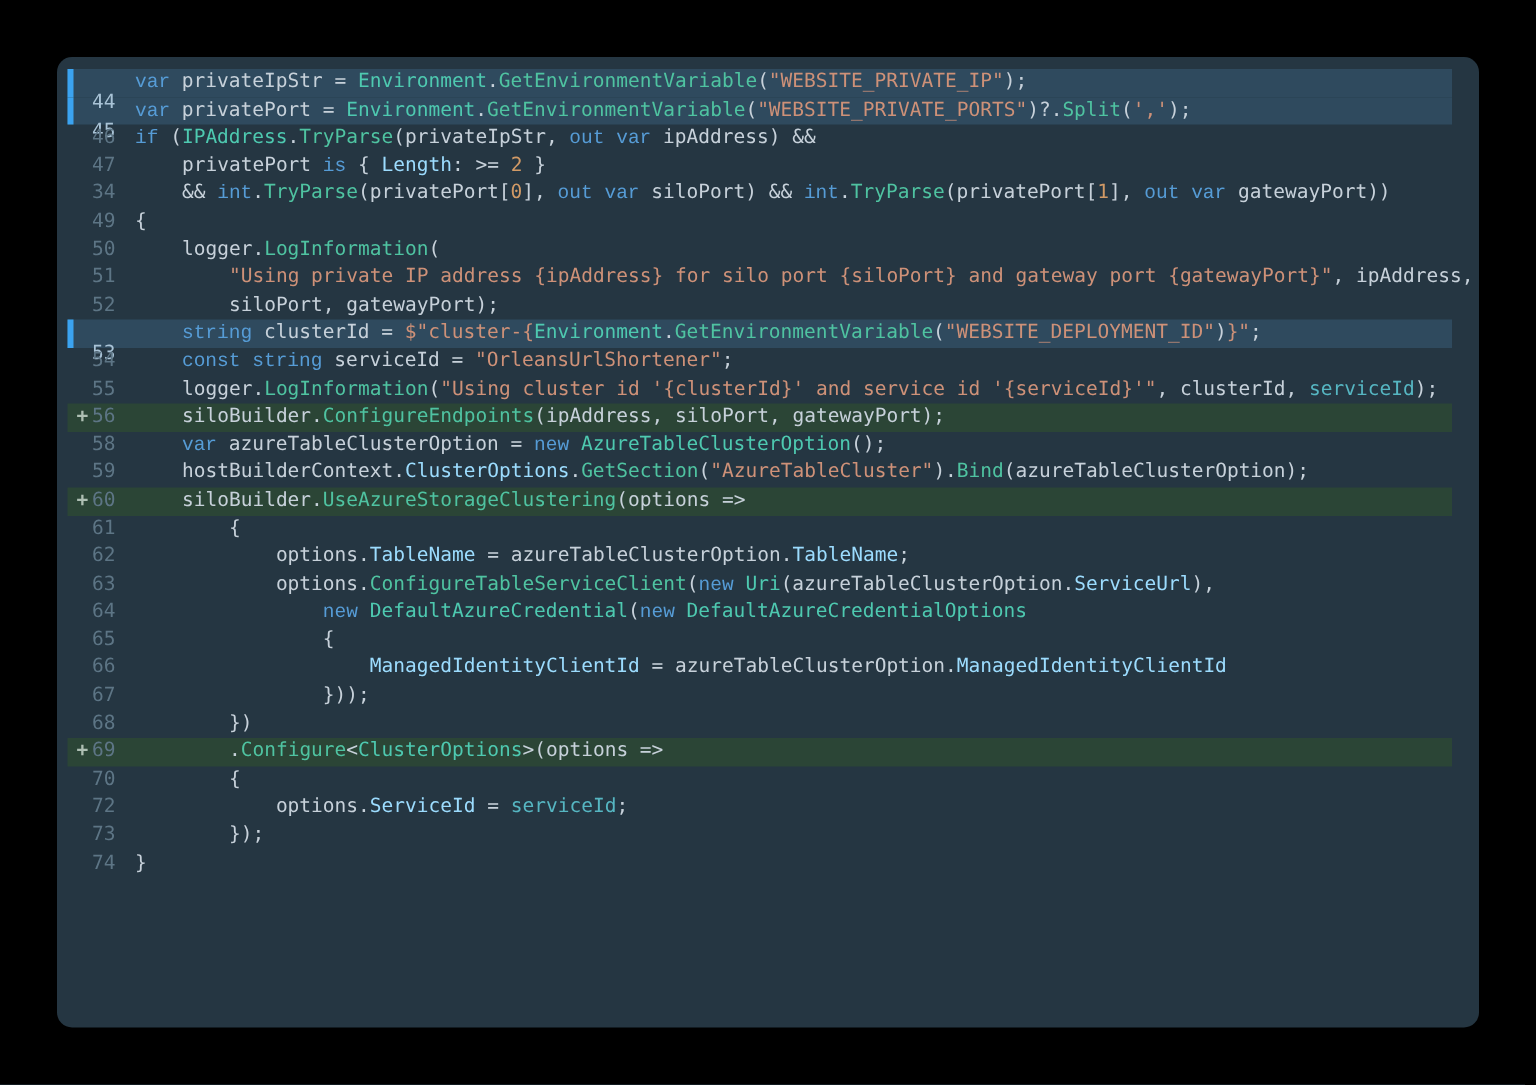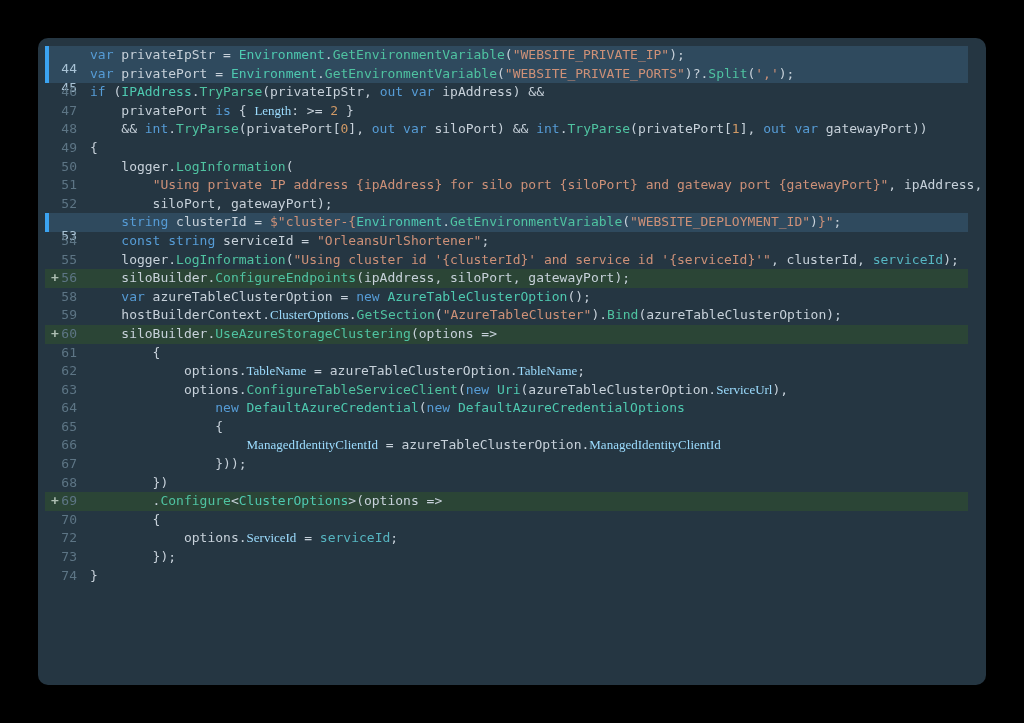--- a/index.html
+++ b/index.html
@@ -34,24 +34,24 @@
   .mk  { width:12px; flex:none; text-align:center; color:var(--add-marker,#aebfb3); font-weight:bold; }
   .ln  { width:16px; flex:none; text-align:right; color:var(--gutter,#5d7585); }
   .gap { width:13px; flex:none; }
   .tx  { flex:1; white-space:pre; color:var(--code-plain,#c7d1da); }
 
   .hl-sel { background:var(--sel-bg,#2f4a5e); }
   .hl-sel .bar { background:var(--accent,#3ba3f0); }
   .hl-sel .ln { color:var(--gutter-active,#a9c3d6);margin-top:28px; }
   .hl-add { background:var(--add-bg,#2b4536); }
 
-  .tk-kw  { color:var(--tok-kw,#569cd6); }
+  .tk-kw  { color:var(--tok-kw,#569cd6);font-family:Liberation Mono, monospace; }
   .tk-ty  { color:var(--tok-ty,#4ec9b0); }
   .tk-fn  { color:var(--tok-fn,#4fc3a1);margin-top:14px; }
-  .tk-pr  { color:var(--tok-pr,#9cdcfe);font-family:Liberation Serif, serif; }
+  .tk-pr  { color:var(--tok-pr,#9cdcfe); }
   .tk-cn  { color:var(--tok-cn,#56b6c2); }
   .tk-str { color:var(--tok-str,#ce9178); }
   .tk-num { color:var(--tok-num,#d19a66); }
   .tk-pl  { color:var(--code-plain,#c7d1da); }
 </style>
 </head>
 <body>
 
 <div class="window">
   <div class="code">
@@ -79,21 +79,21 @@
       <div class="row">
         <span class="bar"></span>
         <span class="mk"></span>
         <span class="ln">47</span>
         <span class="gap"></span>
         <span class="tx"><span class="tk-pl">    privatePort </span><span class="tk-kw">is</span><span class="tk-pl"> { </span><span class="tk-pr">Length</span><span class="tk-pl">: &gt;= </span><span class="tk-num">2</span><span class="tk-pl"> }</span></span>
       </div>
       <div class="row">
         <span class="bar"></span>
         <span class="mk"></span>
-        <span class="ln">48</span>
+        <span class="ln">34</span>
         <span class="gap"></span>
         <span class="tx"><span class="tk-pl">    &amp;&amp; </span><span class="tk-kw">int</span><span class="tk-pl">.</span><span class="tk-fn">TryParse</span><span class="tk-pl">(privatePort[</span><span class="tk-num">0</span><span class="tk-pl">], </span><span class="tk-kw">out</span><span class="tk-pl"> </span><span class="tk-kw">var</span><span class="tk-pl"> siloPort) &amp;&amp; </span><span class="tk-kw">int</span><span class="tk-pl">.</span><span class="tk-fn">TryParse</span><span class="tk-pl">(privatePort[</span><span class="tk-num">1</span><span class="tk-pl">], </span><span class="tk-kw">out</span><span class="tk-pl"> </span><span class="tk-kw">var</span><span class="tk-pl"> gatewayPort))</span></span>
       </div>
       <div class="row">
         <span class="bar"></span>
         <span class="mk"></span>
         <span class="ln">49</span>
         <span class="gap"></span>
         <span class="tx"><span class="tk-pl">{</span></span>
       </div>

